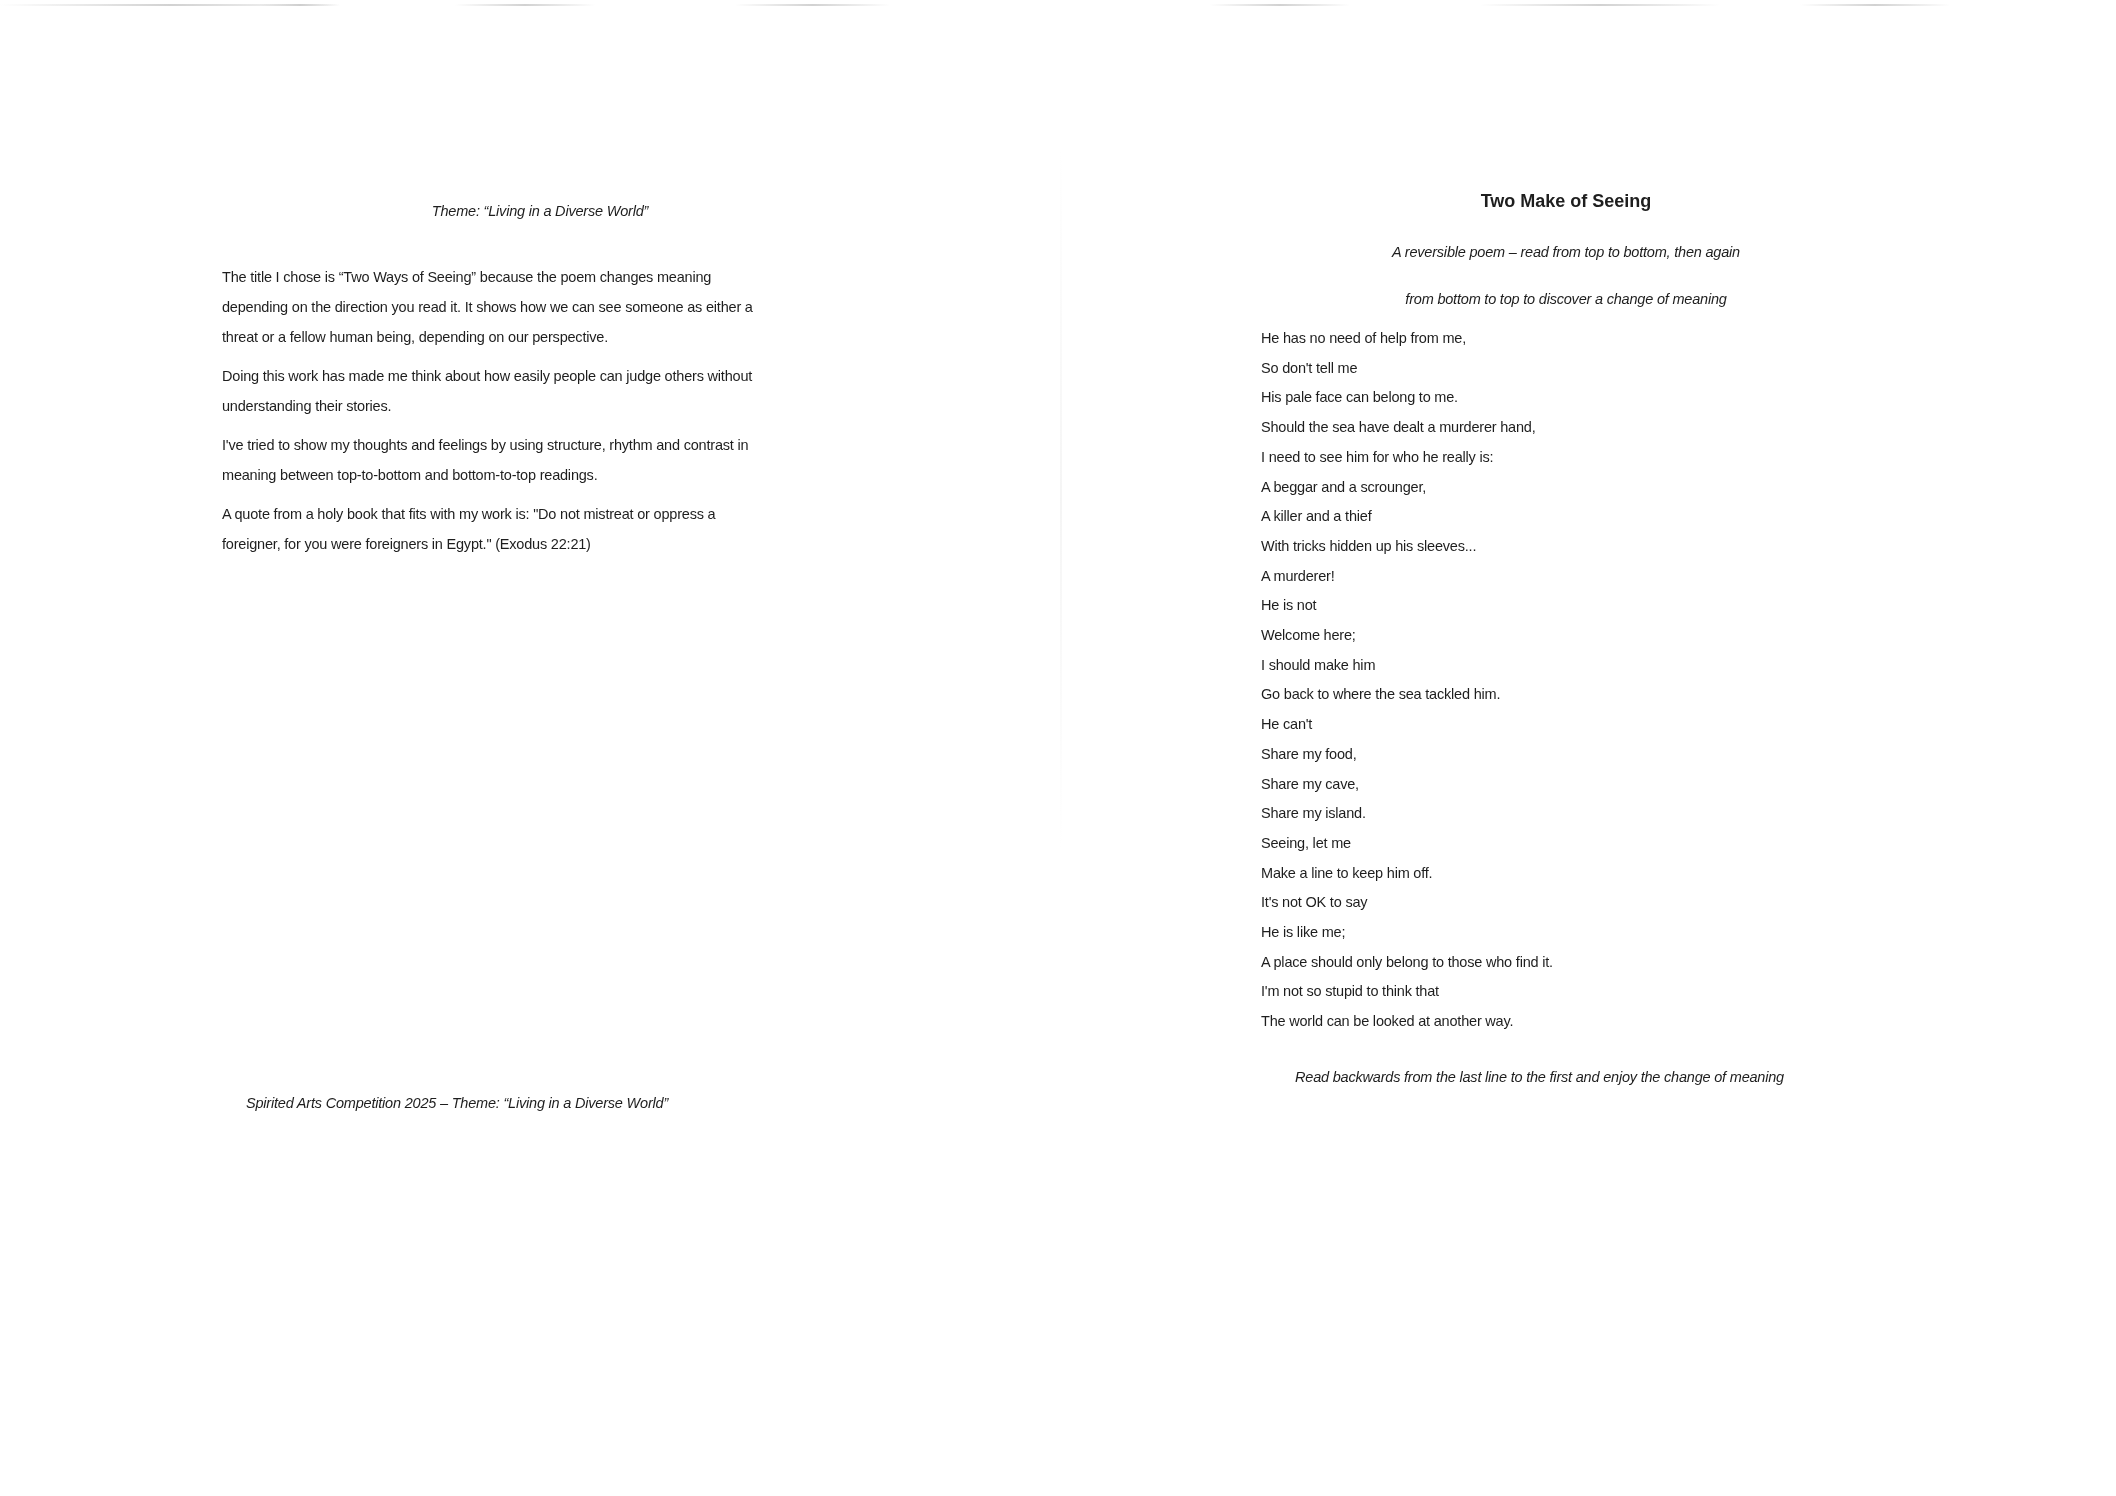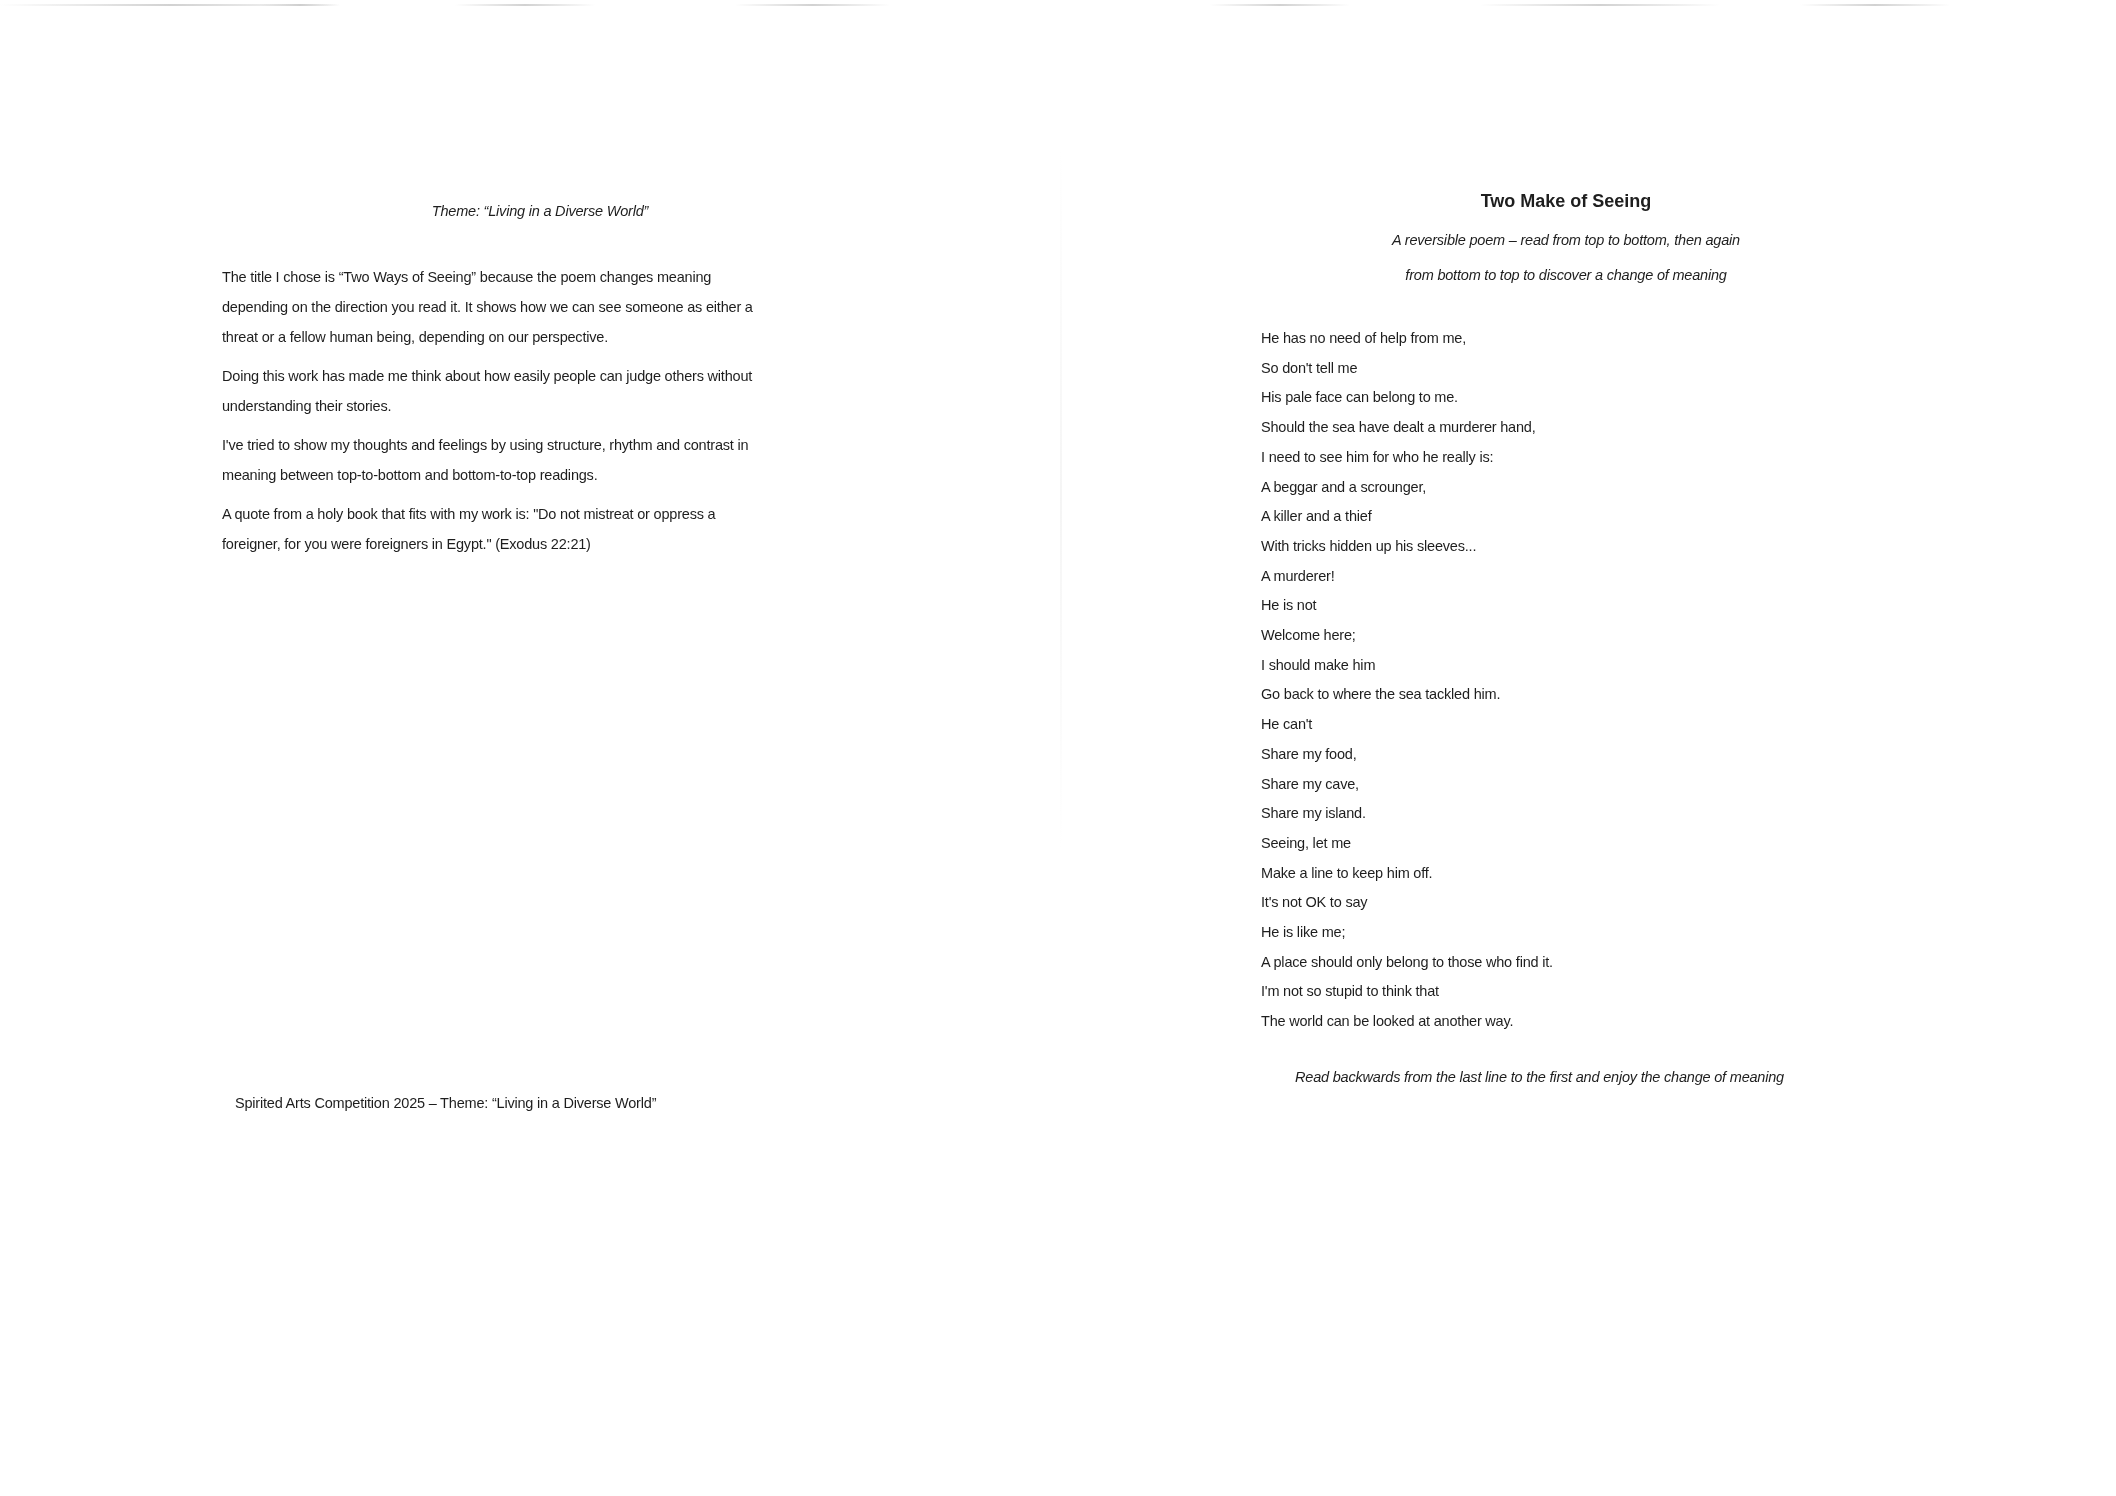--- a/index.html
+++ b/index.html
@@ -55,22 +55,23 @@
       width: 620px;
       font-size: 14.5px;
       line-height: 30px;
       letter-spacing: -0.2px;
     }
     .body-text p {
       margin: 0 0 9px 0;
     }
     .footer {
       position: absolute;
-      left: 235px;
+      left: 246px;
       top: 1095px;
+      font-style: italic;
       font-size: 14.5px;
       letter-spacing: -0.2px;
     }
 
     .poem-title {
       position: absolute;
       left: 0;
       width: 1016px;
       top: 191px;
       text-align: center;
@@ -81,21 +82,21 @@
       position: absolute;
       left: 0;
       width: 1016px;
       top: 221px;
       text-align: center;
       font-style: italic;
       font-size: 14.5px;
       line-height: 31px;
       letter-spacing: -0.2px;
     }
-    .poem-subtitle div { margin: 4px; }
+    .poem-subtitle div { margin: 16px; }
     .poem-lines {
       position: absolute;
       left: 203px;
       top: 324px;
       font-size: 14.5px;
       line-height: 29.7px;
       letter-spacing: -0.2px;
     }
     .poem-line { white-space: nowrap; }
     .closing-note {

